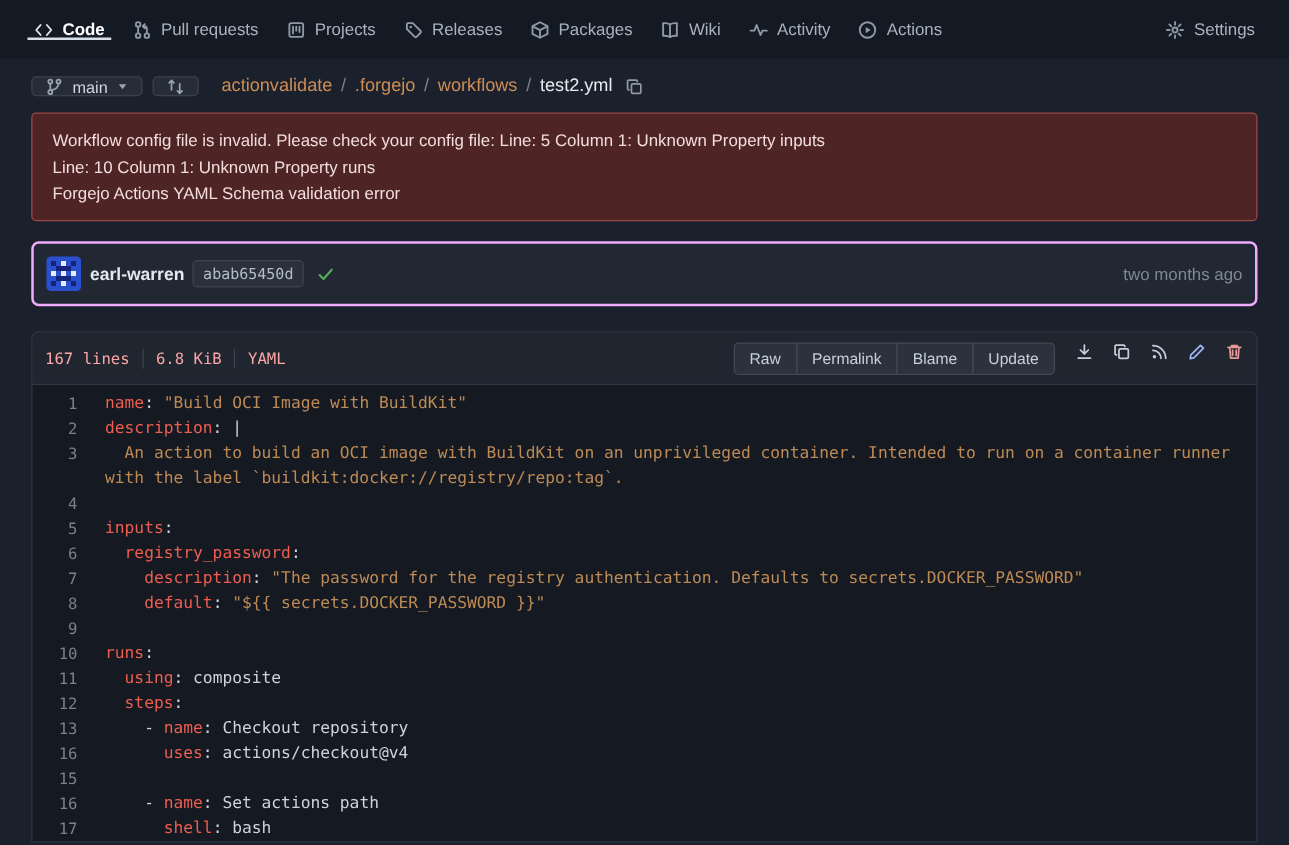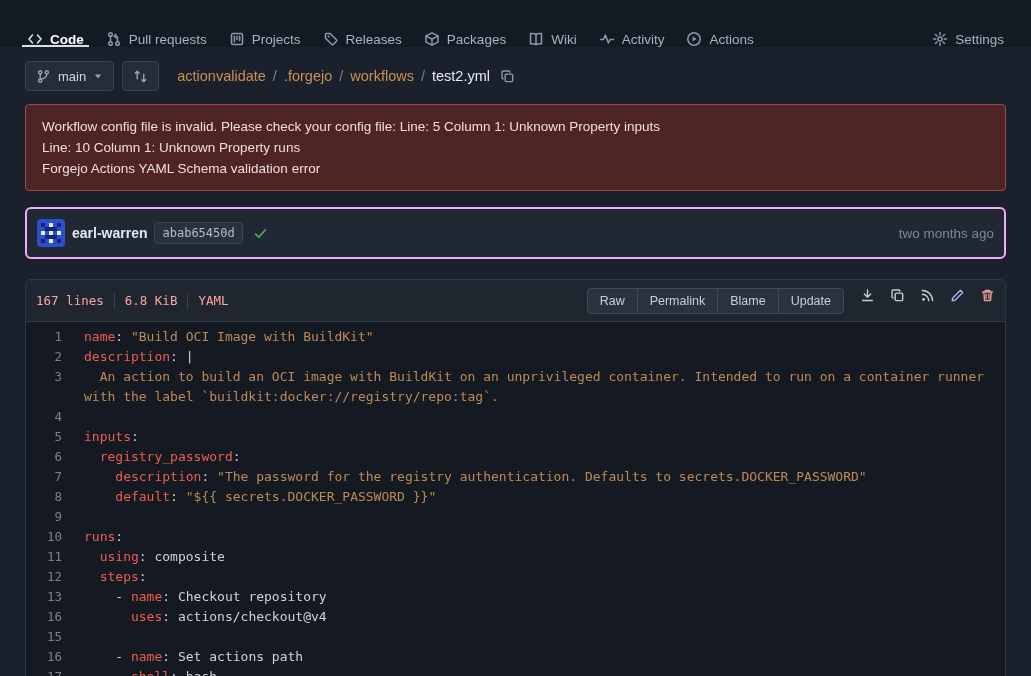--- a/index.html
+++ b/index.html
@@ -12,21 +12,21 @@
     font-family: "Liberation Sans", sans-serif;
     color: #d3dae3;
   }
   svg { display: block; }
 
   
   .navbar {
     background: #141a23;
     height: 47px;
     display: flex;
-    align-items: flex-end;
+    align-items: center;
     padding: 0 16px;
   }
   #nav-tabs { display: flex; }
   .nav-tab {
     display: flex; align-items: center; gap: 7px;
     padding: 0 11px;
     color: #a9b2be; font-size: 13.5px;
     cursor: pointer; position: relative; white-space: nowrap;
   }
   .nav-tab .nav-icon { display: flex; color: #8e98a6; }
@@ -38,21 +38,21 @@
   }
   .nav-settings { margin-left: auto; }
 
   .container { padding: 0 25px; }
 
   
   .toolbar { display: flex; align-items: center; margin-top: 14px; gap: 8px; }
   .tool-btn {
     display: flex; align-items: center; gap: 7px;
     background: #262d38; border: 1px solid #3a424e; border-radius: 4px;
-    height: 30px; padding: 0 10px;
+    height: 16px; padding: 0 10px;
     color: #cfd6df; font-size: 13px; cursor: pointer;
   }
   .tool-btn .ic { color: #9aa4b1; display: flex; }
   .breadcrumb { display: flex; align-items: center; gap: 7px; margin-left: 10px; font-size: 14.5px; }
   .breadcrumb a { color: #cd8d55; text-decoration: none; cursor: pointer; }
   .breadcrumb .sep { color: #79828f; }
   .breadcrumb .bc-file { color: #e6eaf0; }
   .bc-copy { display: flex; color: #8e98a6; margin-left: 3px; cursor: pointer; }
 
   

